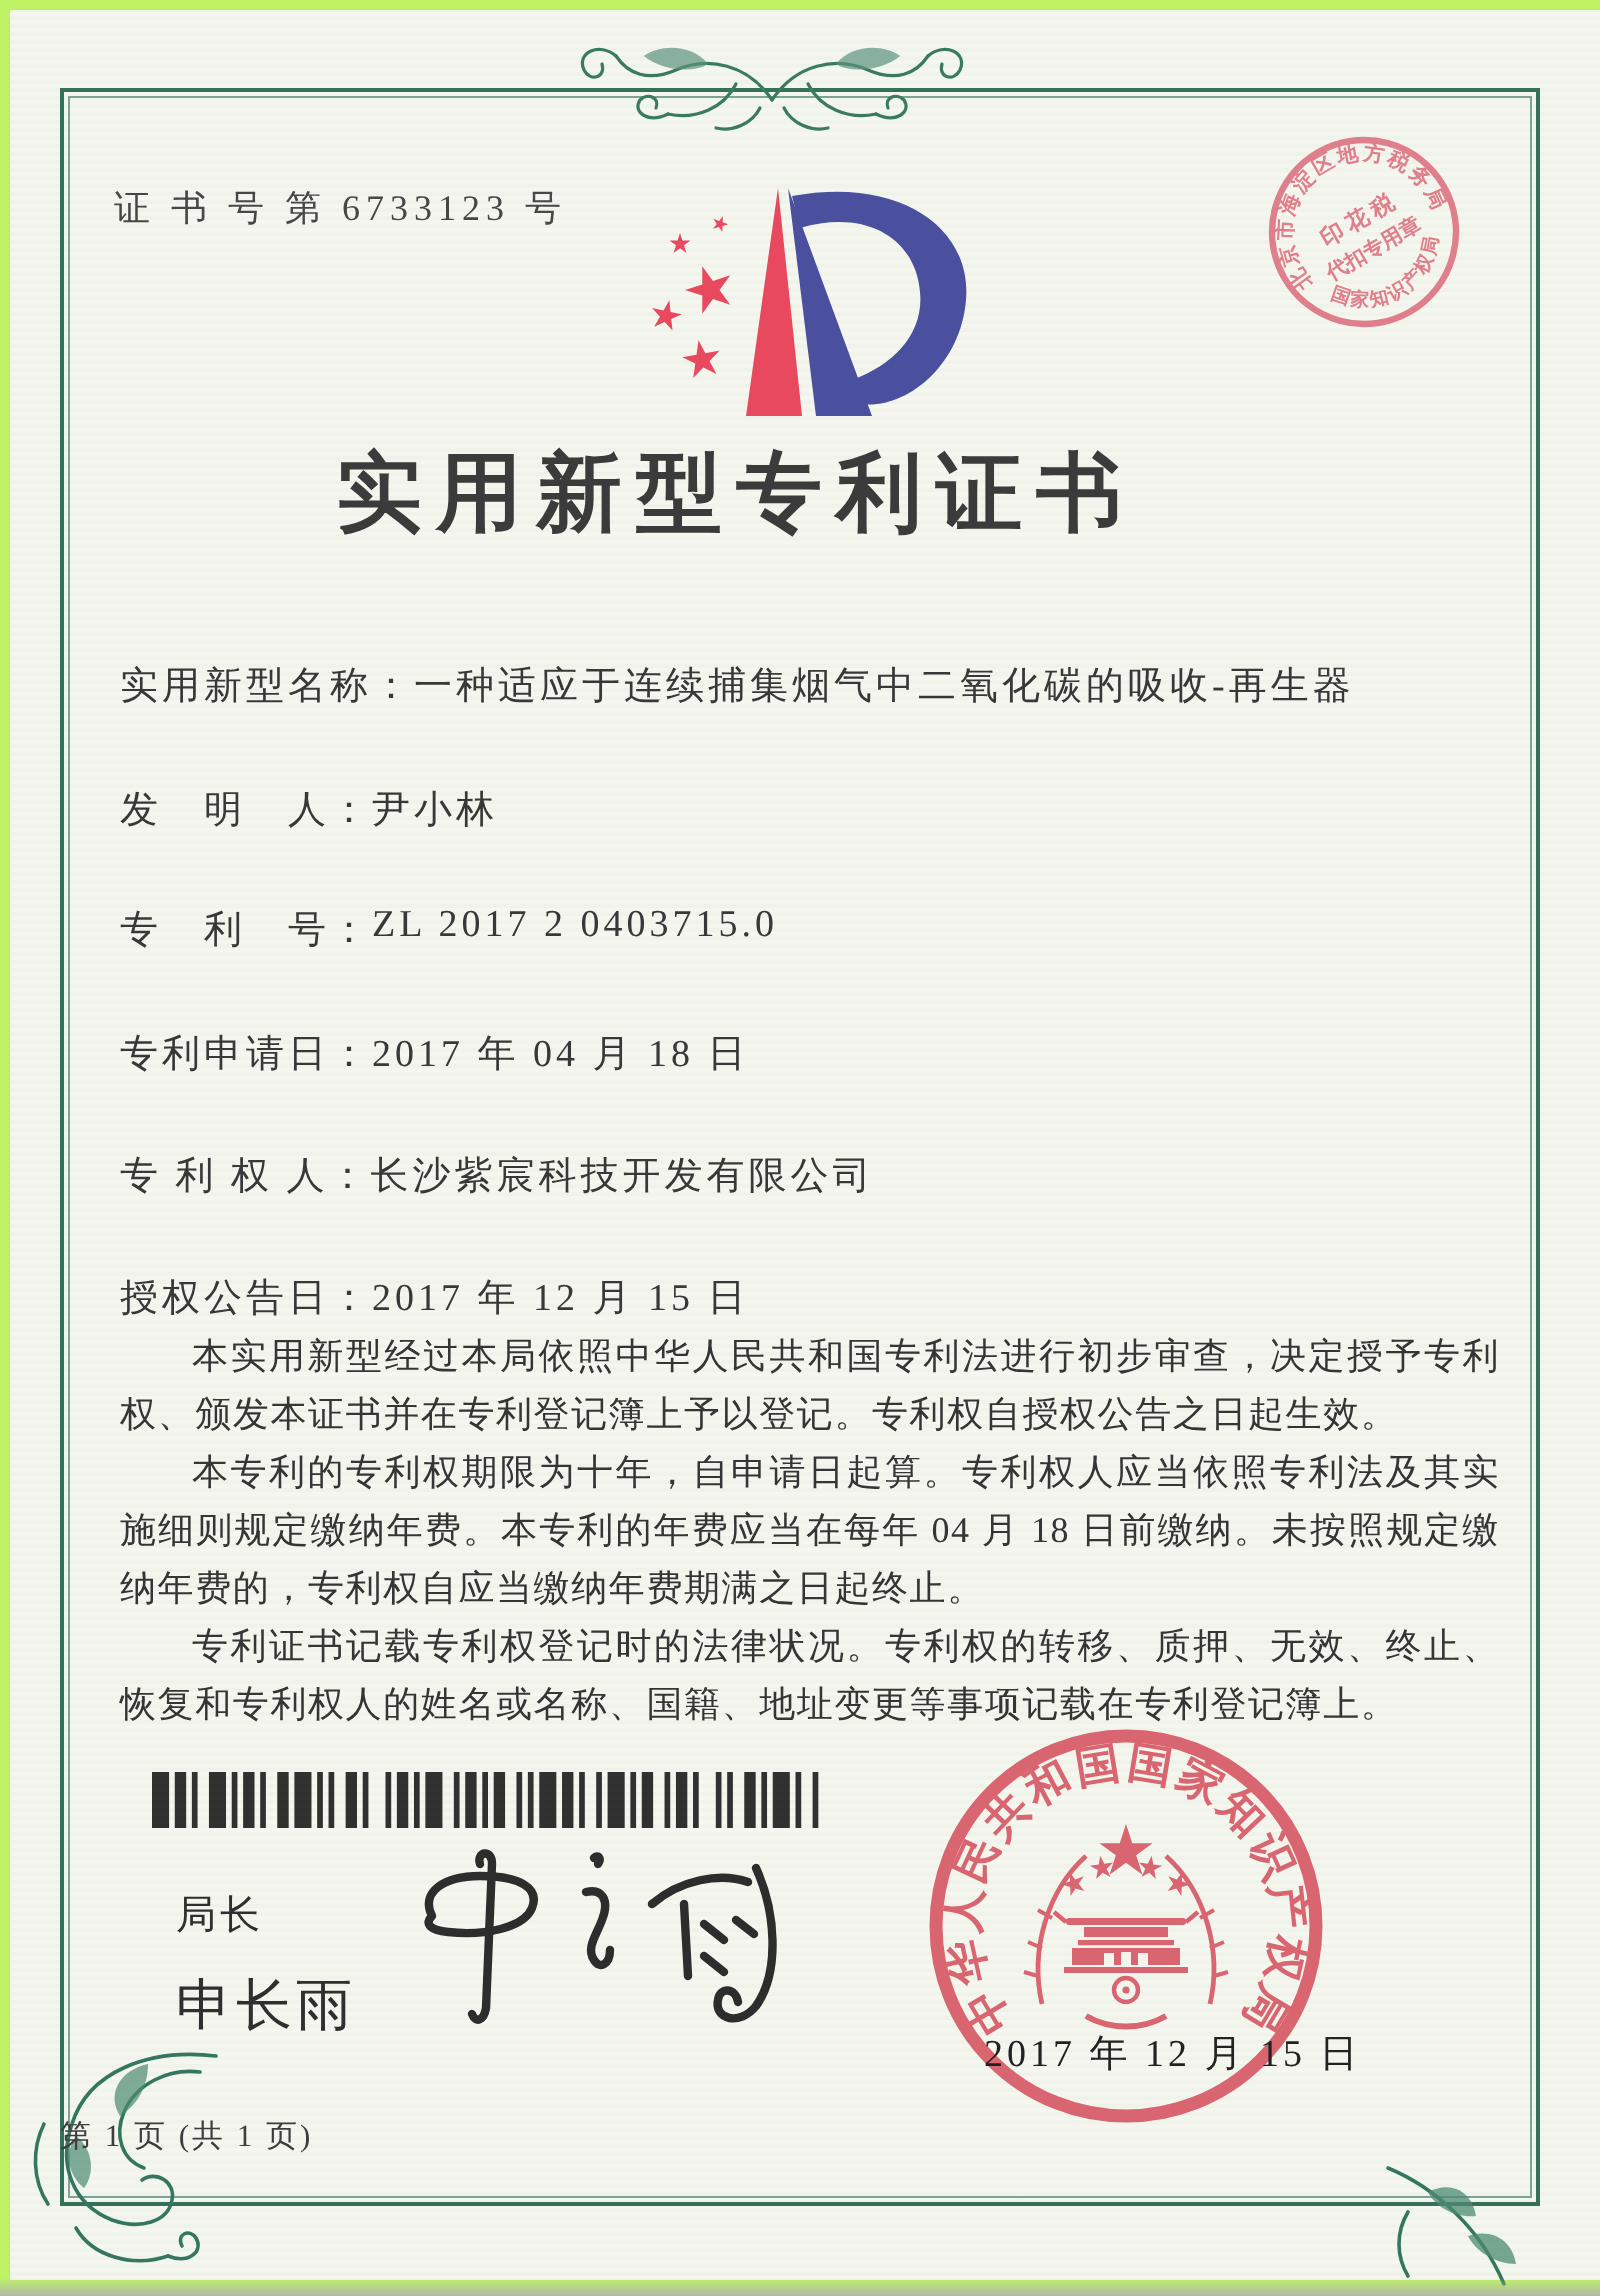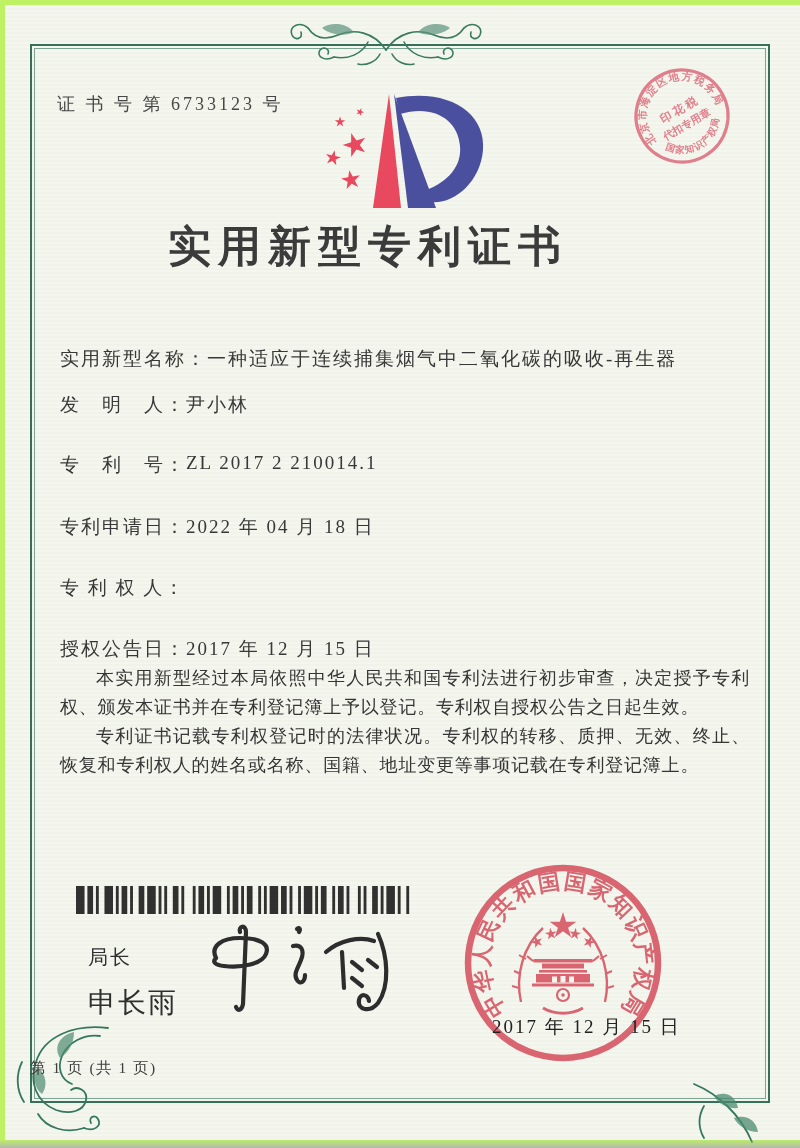--- a/index.html
+++ b/index.html
@@ -101,47 +101,49 @@
     </g>
     <g fill="#4a4f9e">
       <path d="M106,6 L120,120 L148,120 Z"></path>
       <path d="M108,10 C162,0 198,26 195,62 C192,98 160,120 138,113 C133,111 133,105 138,102 C160,94 174,78 172,58 C170,32 146,16 112,26 Z"></path>
     </g>
   </svg>
 
   <div class="title">实用新型专利证书</div>
 
   <div class="fields">
-    <div class="field-row" style="top:16px">
+    <div class="field-row" style="top:0px">
       <span class="flabel">实用新型名称：</span>
         <span class="fvalue">一种适应于连续捕集烟气中二氧化碳的吸收-再生器</span>
     </div>
     <div class="field-row" style="top:62px">
       <span class="flabel">发　明　人：</span>
         <span class="fvalue">尹小林</span>
     </div>
     <div class="field-row" style="top:122px">
       <span class="flabel">专　利　号：</span>
-        <span class="fvalue">ZL 2017 2 210014.1</span>
+        <span class="fvalue">ZL 2017 2 0403715.0</span>
     </div>
     <div class="field-row" style="top:184px">
       <span class="flabel">专利申请日：</span>
-        <span class="fvalue">2022 年 04 月 18 日</span>
+        <span class="fvalue">2017 年 04 月 18 日</span>
     </div>
     <div class="field-row" style="top:245px">
       <span class="flabel">专 利 权 人：</span>
+        <span class="fvalue">长沙紫宸科技开发有限公司</span>
     </div>
     <div class="field-row" style="top:306px">
       <span class="flabel">授权公告日：</span>
         <span class="fvalue">2017 年 12 月 15 日</span>
     </div>
   </div>
 
   <div class="paras">
     <p>本实用新型经过本局依照中华人民共和国专利法进行初步审查，决定授予专利权、颁发本证书并在专利登记簿上予以登记。专利权自授权公告之日起生效。</p>
+    <p>本专利的专利权期限为十年，自申请日起算。专利权人应当依照专利法及其实施细则规定缴纳年费。本专利的年费应当在每年 04 月 18 日前缴纳。未按照规定缴纳年费的，专利权自应当缴纳年费期满之日起终止。</p>
     <p>专利证书记载专利权登记时的法律状况。专利权的转移、质押、无效、终止、恢复和专利权人的姓名或名称、国籍、地址变更等事项记载在专利登记簿上。</p>
   </div>
 
   <svg class="barcode-svg" width="336" height="28" viewBox="0 0 336 28">
     <g id="barcode-bars" fill="#161616" opacity=".88">
         <rect x="0.00" y="0" width="8.54" height="28"></rect>
         <rect x="11.39" y="0" width="5.69" height="28"></rect>
         <rect x="19.93" y="0" width="2.85" height="28"></rect>
         <rect x="28.47" y="0" width="8.54" height="28"></rect>
         <rect x="39.86" y="0" width="2.85" height="28"></rect>

